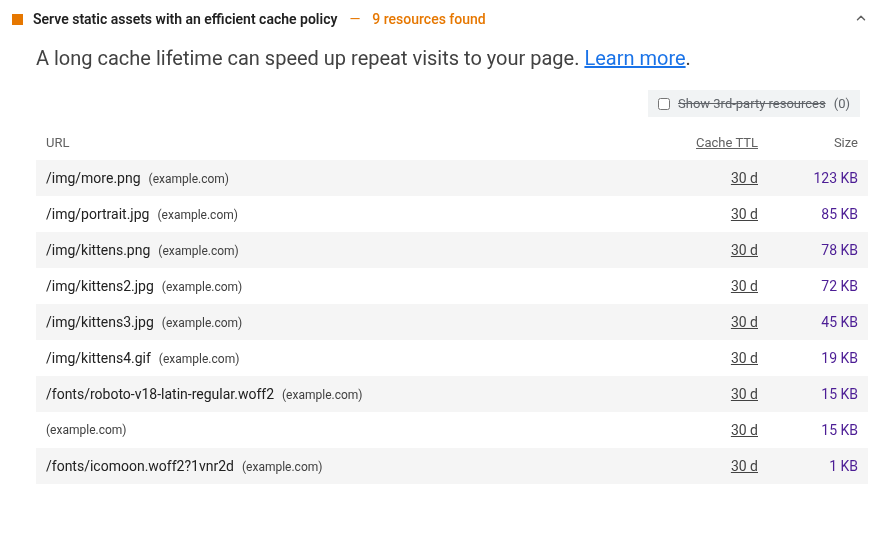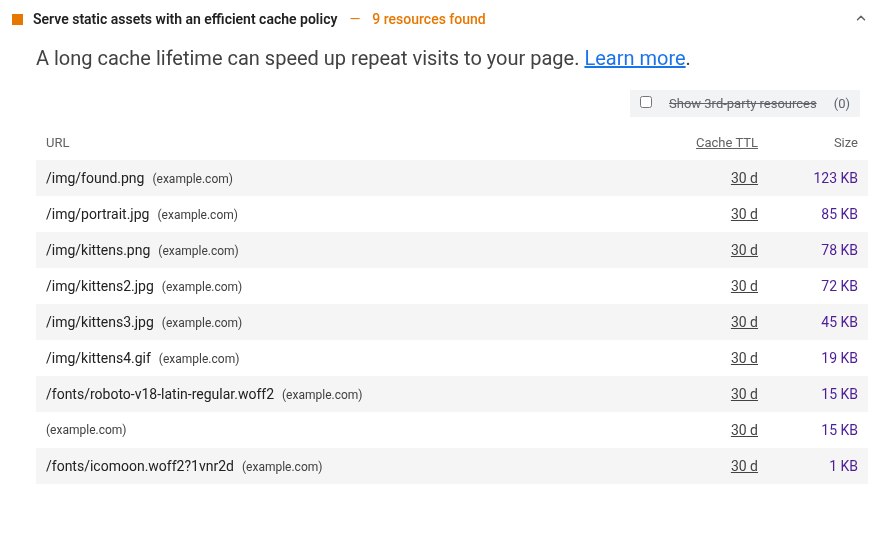--- a/index.html
+++ b/index.html
@@ -65,21 +65,22 @@
       justify-content: flex-end;
       align-items: center;
       margin: 0 0 6px 0;
       padding: 6px 8px;
       gap: 6px;
     }
     .toggle-inner {
       background: #f1f3f4;
       padding: 6px 10px;
       display: inline-flex;
-      gap: 17px;
+      align-items: center;
+      gap: 8px;
       color: #5f6368;
       font-size: 13px;
     }
     .toggle-checkbox {
       width: 12px;
       height: 12px;
     }
     .toggle-label-text {
       text-decoration: line-through;
       color: #5f6368;
@@ -169,21 +170,21 @@
 
   <div class="table">
     <div class="trow header">
       <div class="col-url">URL</div>
       <div class="col-ttl">Cache TTL</div>
       <div class="col-size">Size</div>
     </div>
     <div id="table-body">
         <div class="trow striped">
           <div class="col-url">
-            <span class="url-path">/img/found.png</span>
+            <span class="url-path">/img/more.png</span>
             <span class="url-domain">(example.com)</span>
           </div>
           <div class="col-ttl">30 d</div>
           <div class="col-size">123 KB</div>
         </div>
         <div class="trow">
           <div class="col-url">
             <span class="url-path">/img/portrait.jpg</span>
             <span class="url-domain">(example.com)</span>
           </div>

